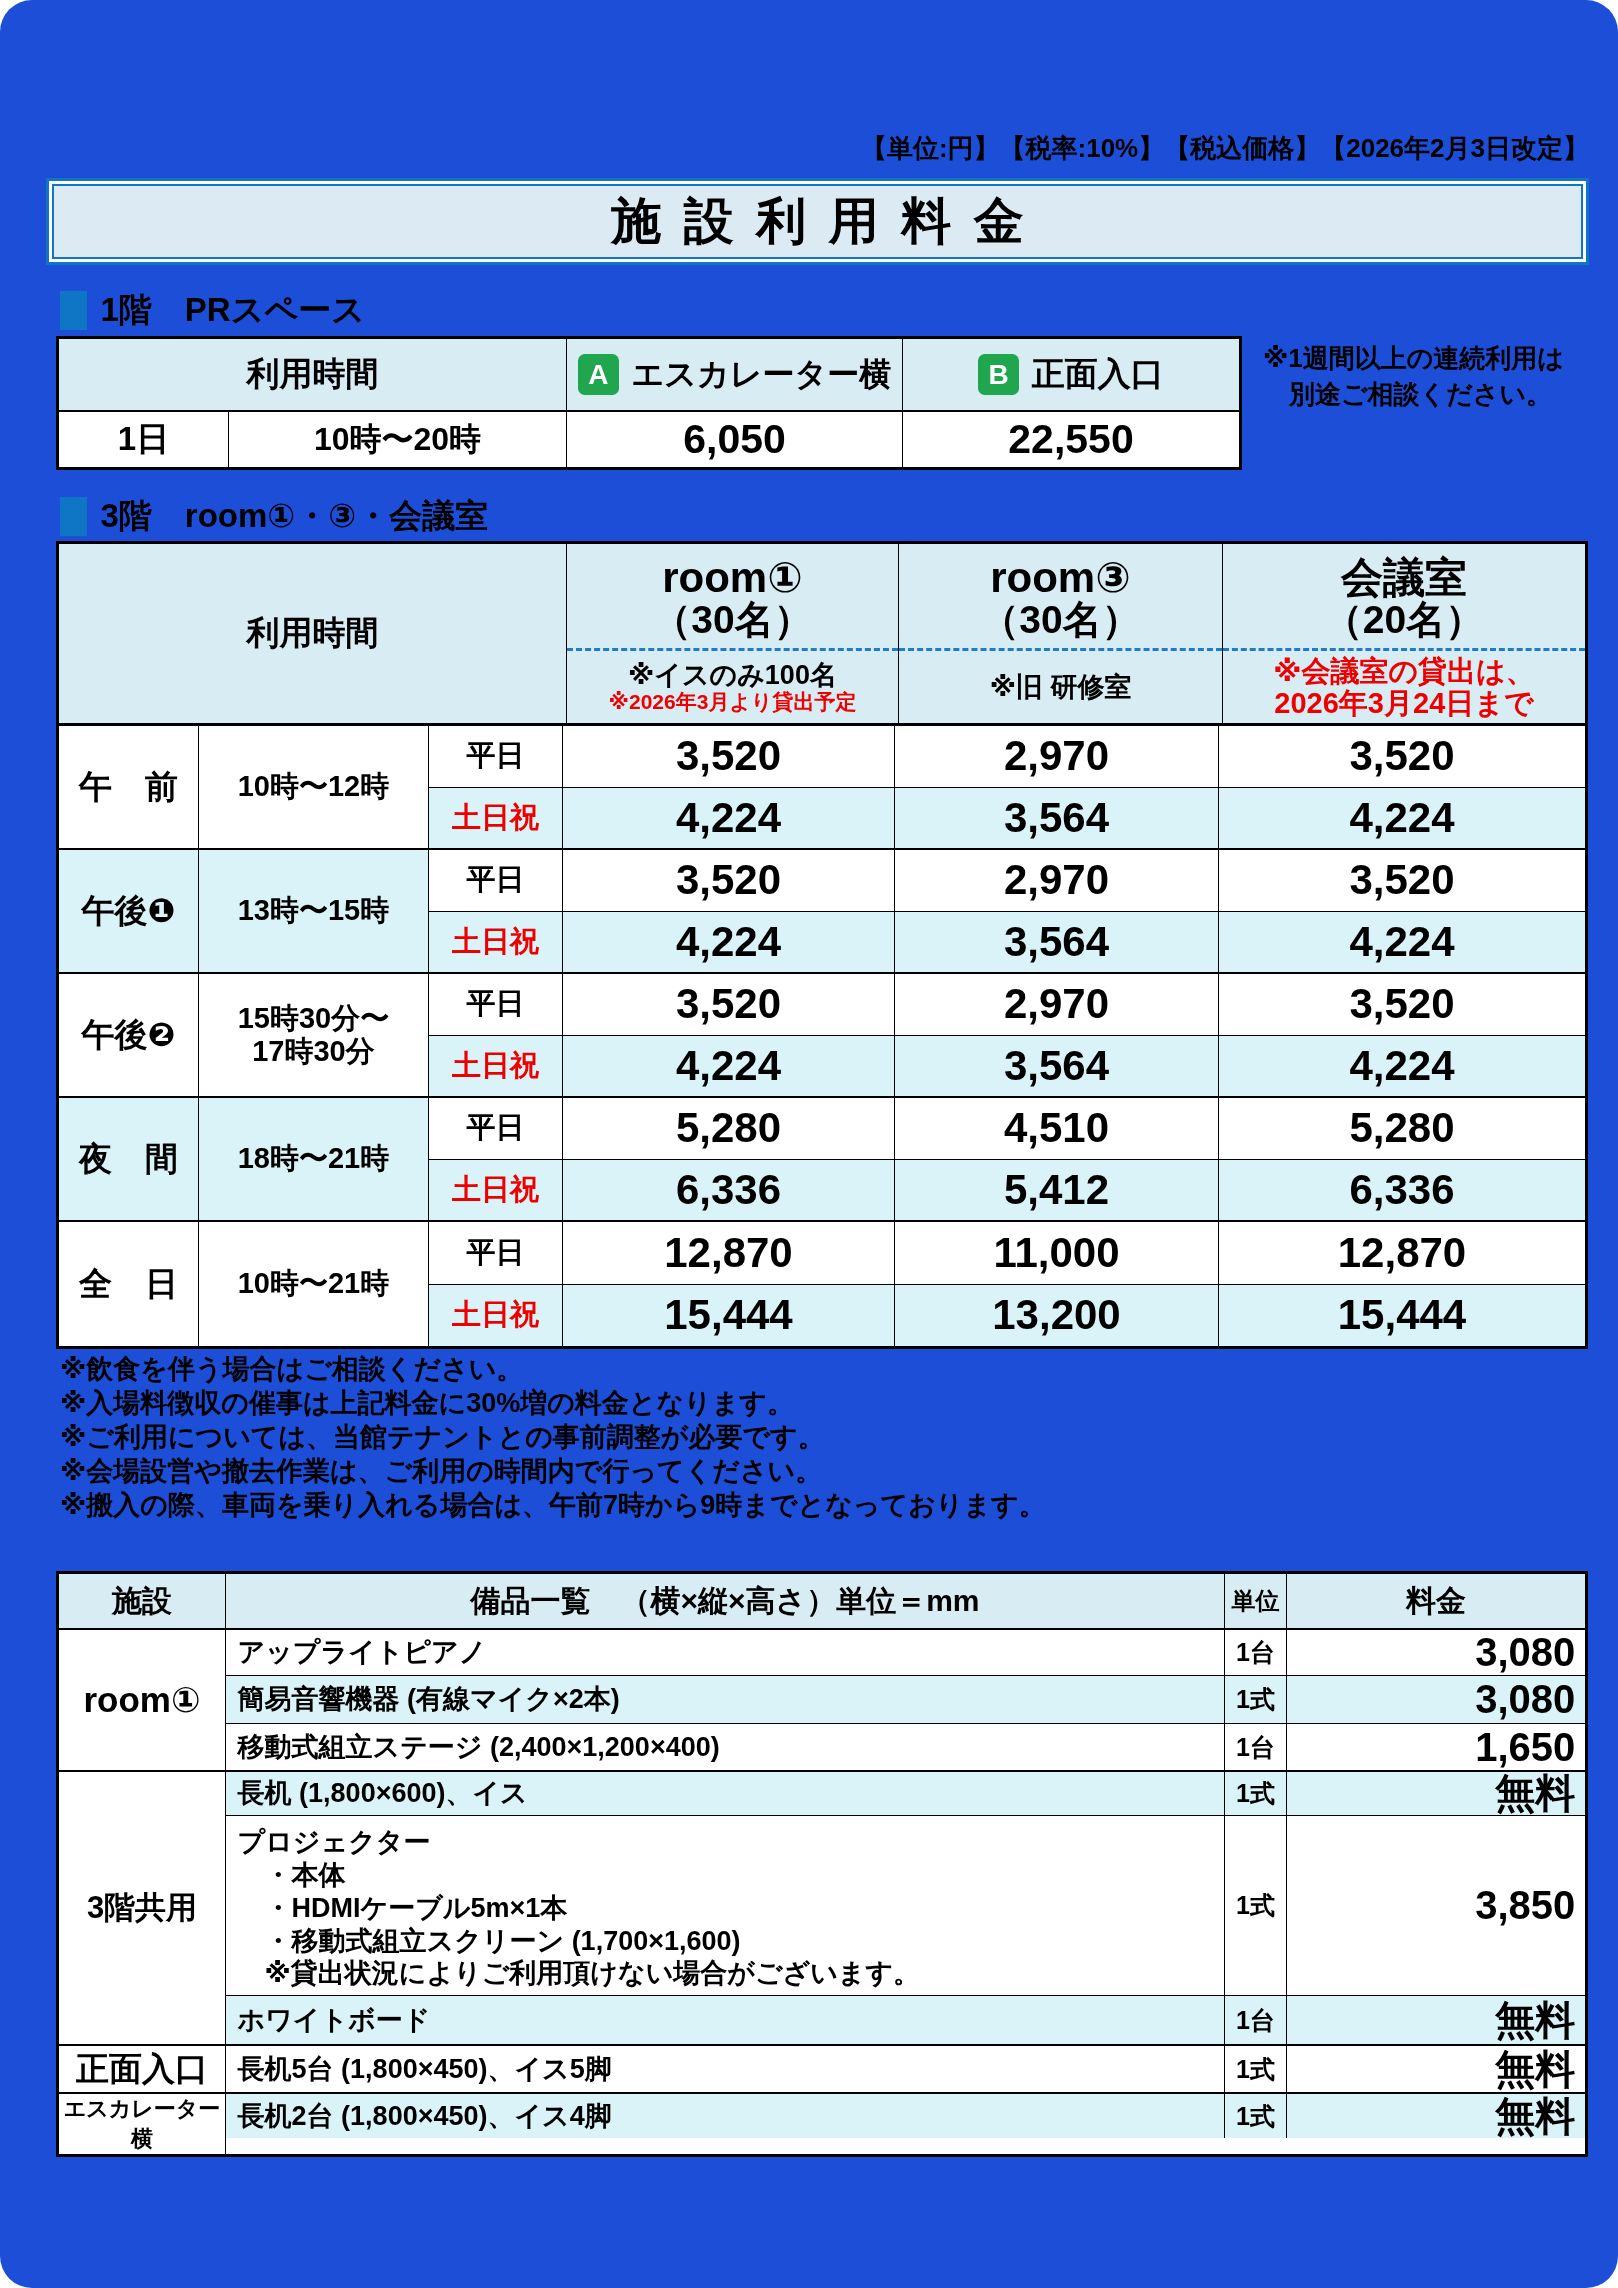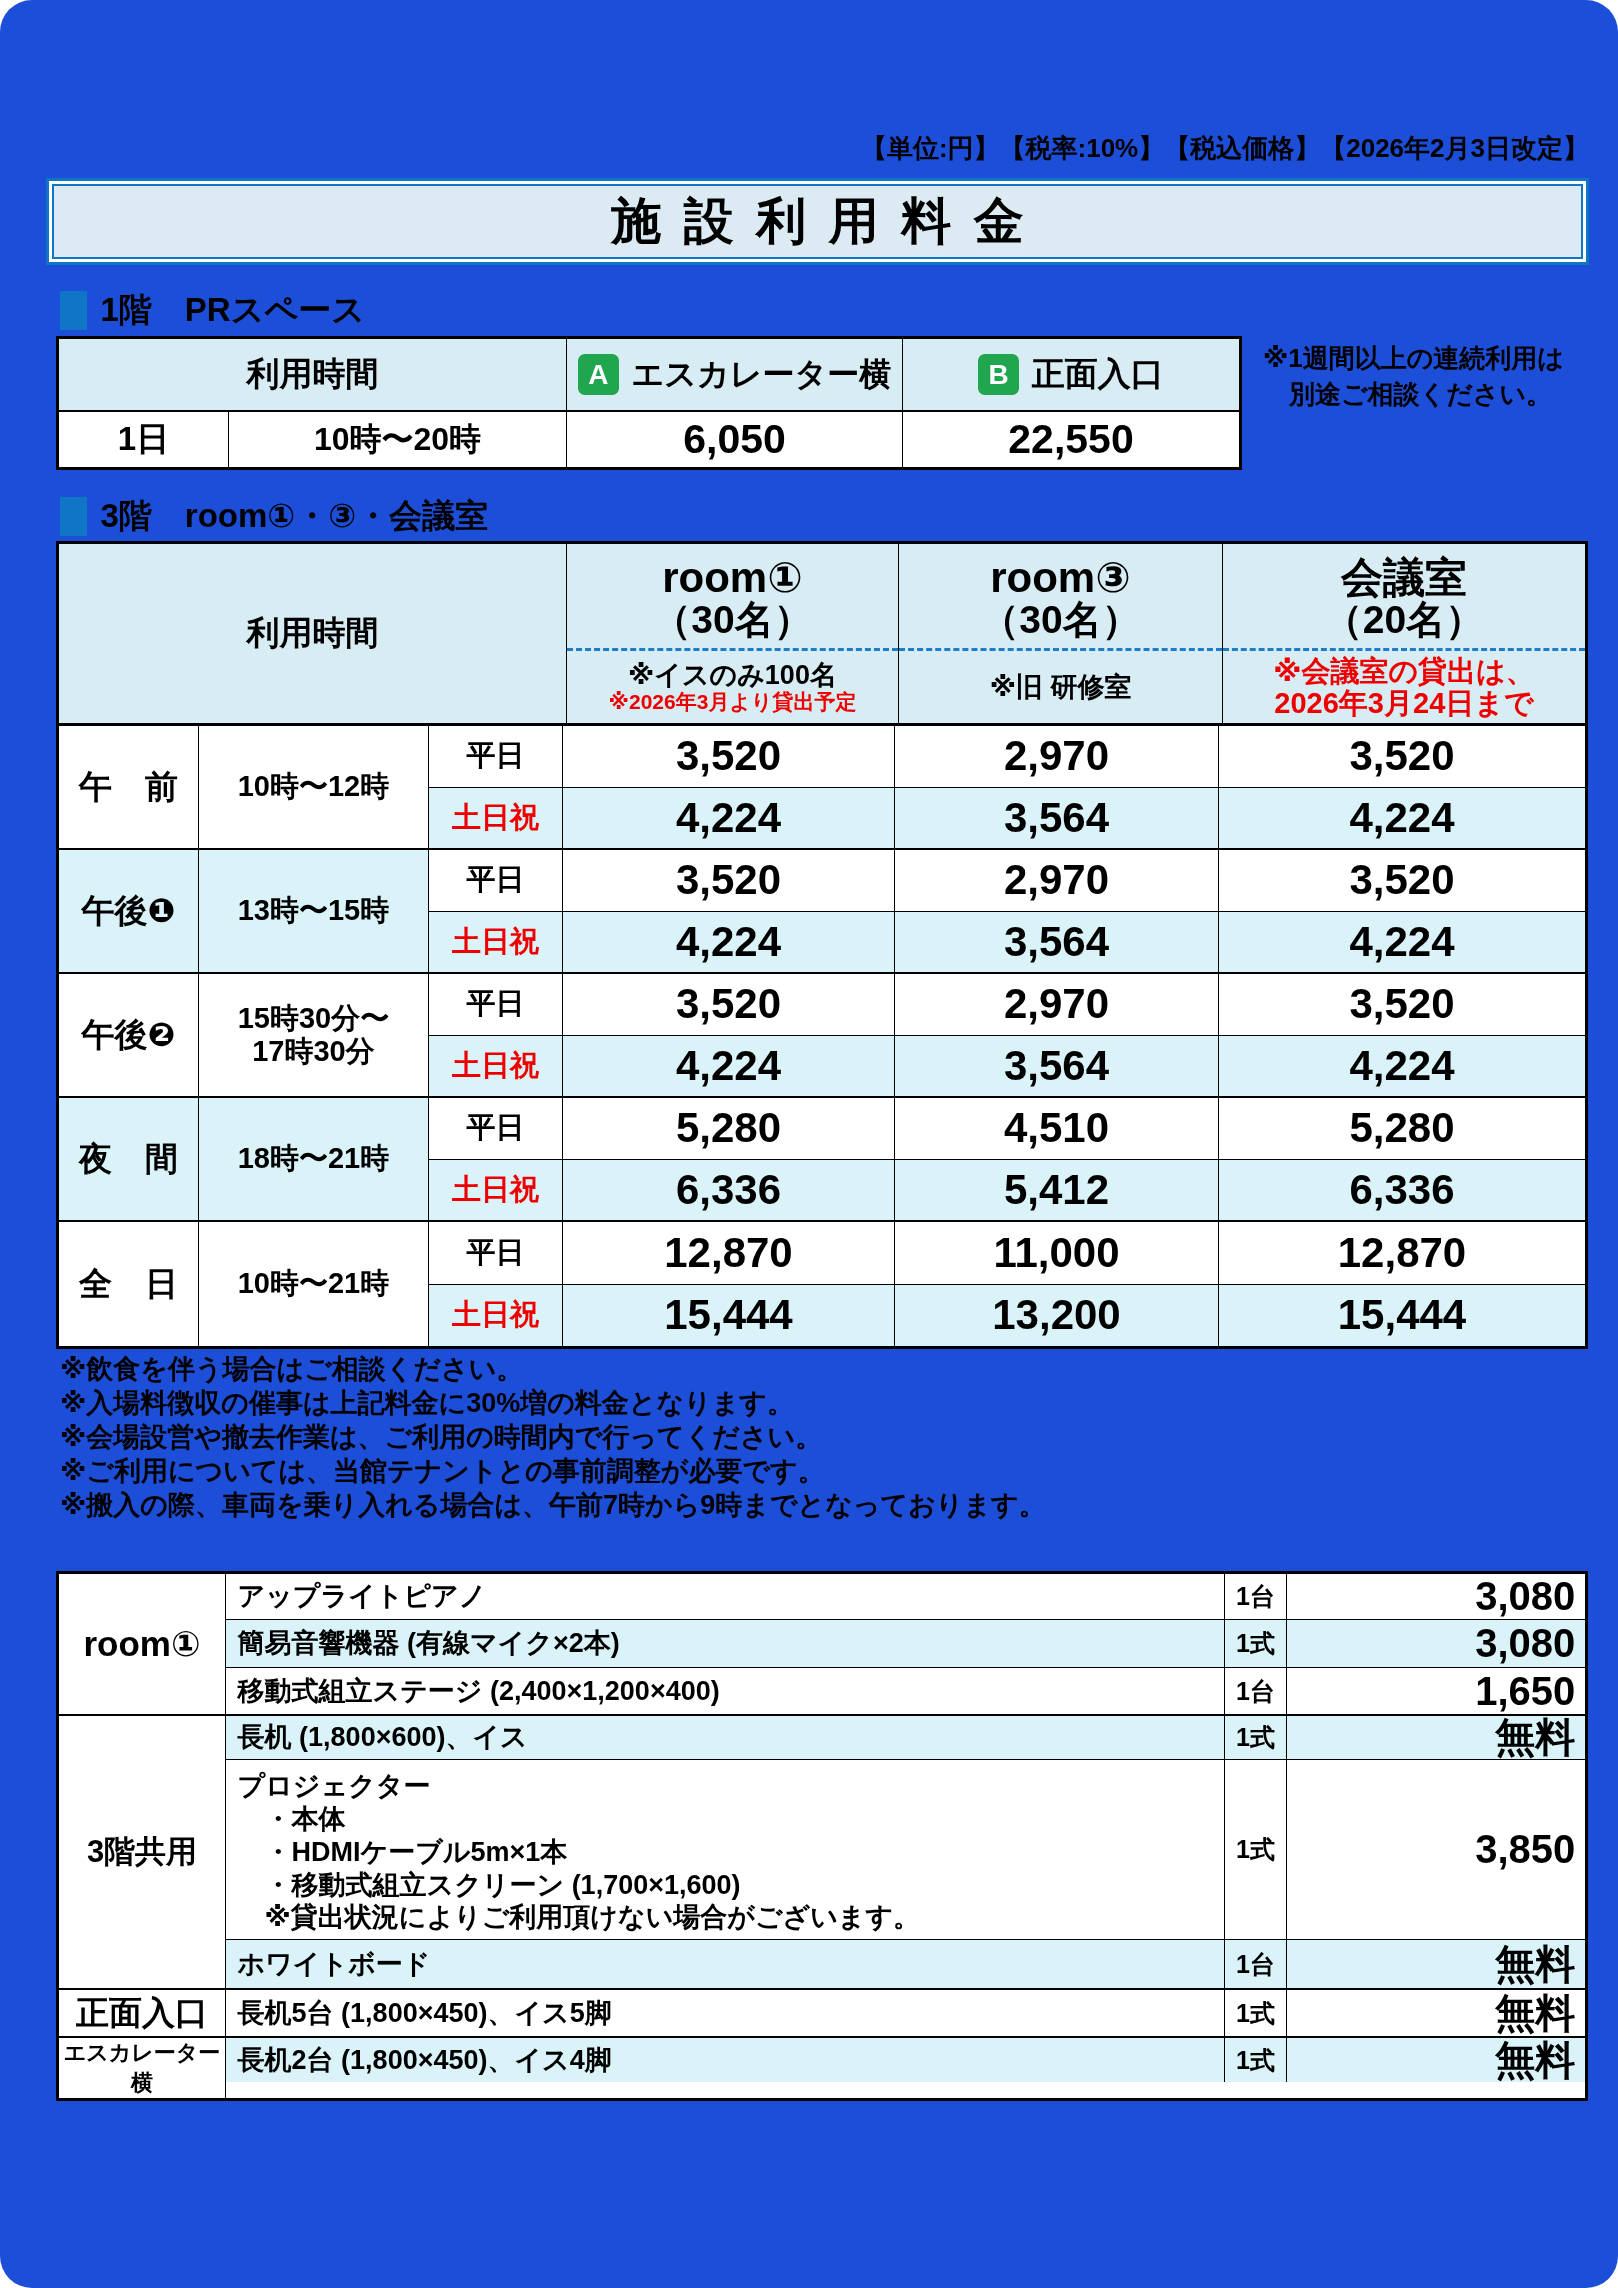--- a/index.html
+++ b/index.html
@@ -271,31 +271,37 @@
           </div>
         </div>
       </div>
 
     </div>
   </div>
 
   <ul class="t2-notes">
     <li>※飲食を伴う場合はご相談ください。</li>
     <li>※入場料徴収の催事は上記料金に30%増の料金となります。</li>
+    <li>※ご利用については、当館テナントとの事前調整が必要です。</li>
     <li>※会場設営や撤去作業は、ご利用の時間内で行ってください。</li>
-    <li>※ご利用については、当館テナントとの事前調整が必要です。</li>
     <li>※搬入の際、車両を乗り入れる場合は、午前7時から9時までとなっております。</li>
   </ul>
 
   <div class="sec-head" style="left:60px; top:1570px;">
     <span class="sec-bullet"></span>
     <span class="sec-title">付属設備利用料金</span>
   </div>
 
   <div class="t3">
+    <div class="t3-header bg-head">
+      <div class="cell h-fac bdr-r2">施設</div>
+      <div class="cell h-item bdr-r2">備品一覧　（横×縦×高さ）単位＝mm</div>
+      <div class="cell h-unit bdr-r2">単位</div>
+      <div class="cell h-price">料金</div>
+    </div>
 
     <div class="t3-group">
       <div class="t3-fac fac-room1">room①</div>
       <div class="t3-rows">
         <div class="t3-row h48">
           <div class="t3-item">アップライトピアノ</div>
           <div class="t3-unit">1台</div>
           <div class="t3-price">3,080</div>
         </div>
         <div class="t3-row h50 bg-cyan">

